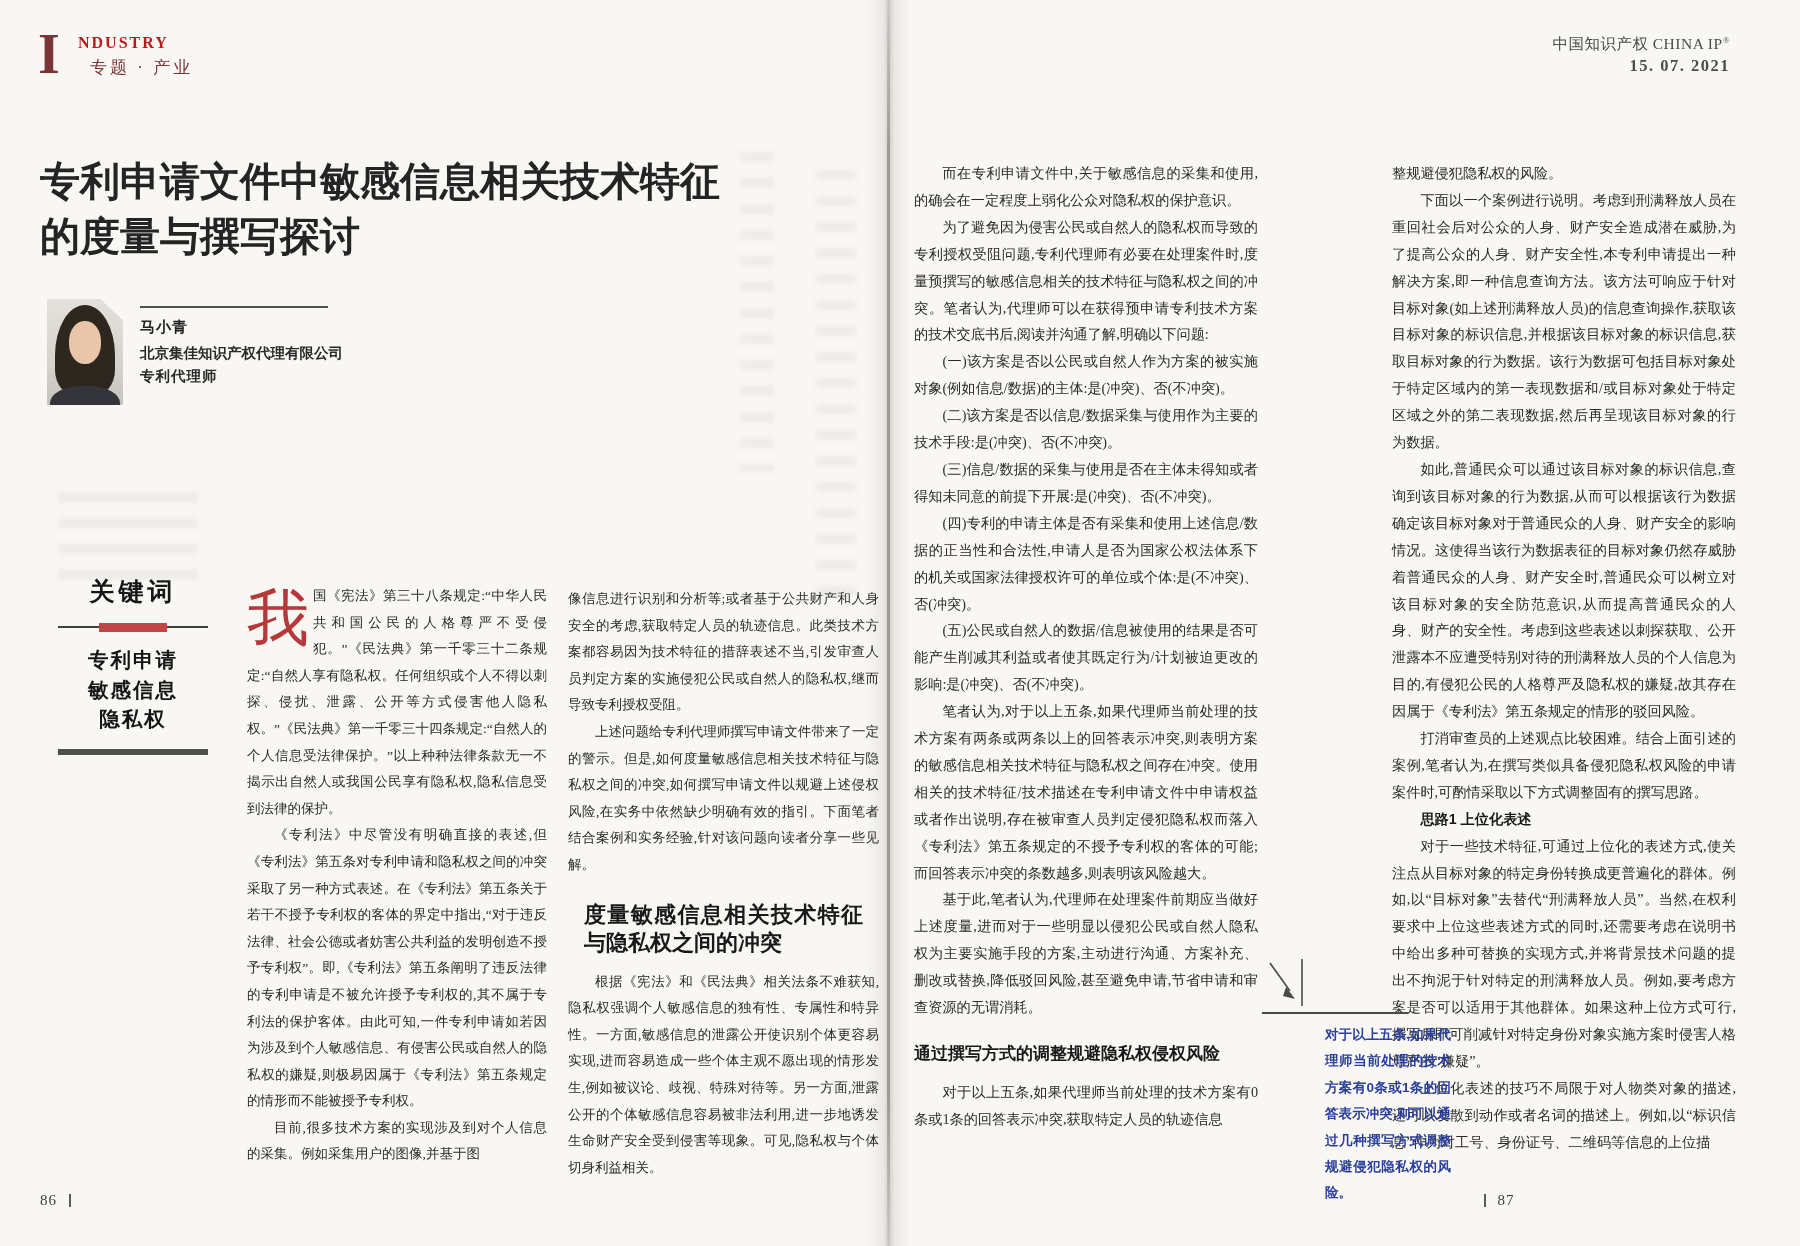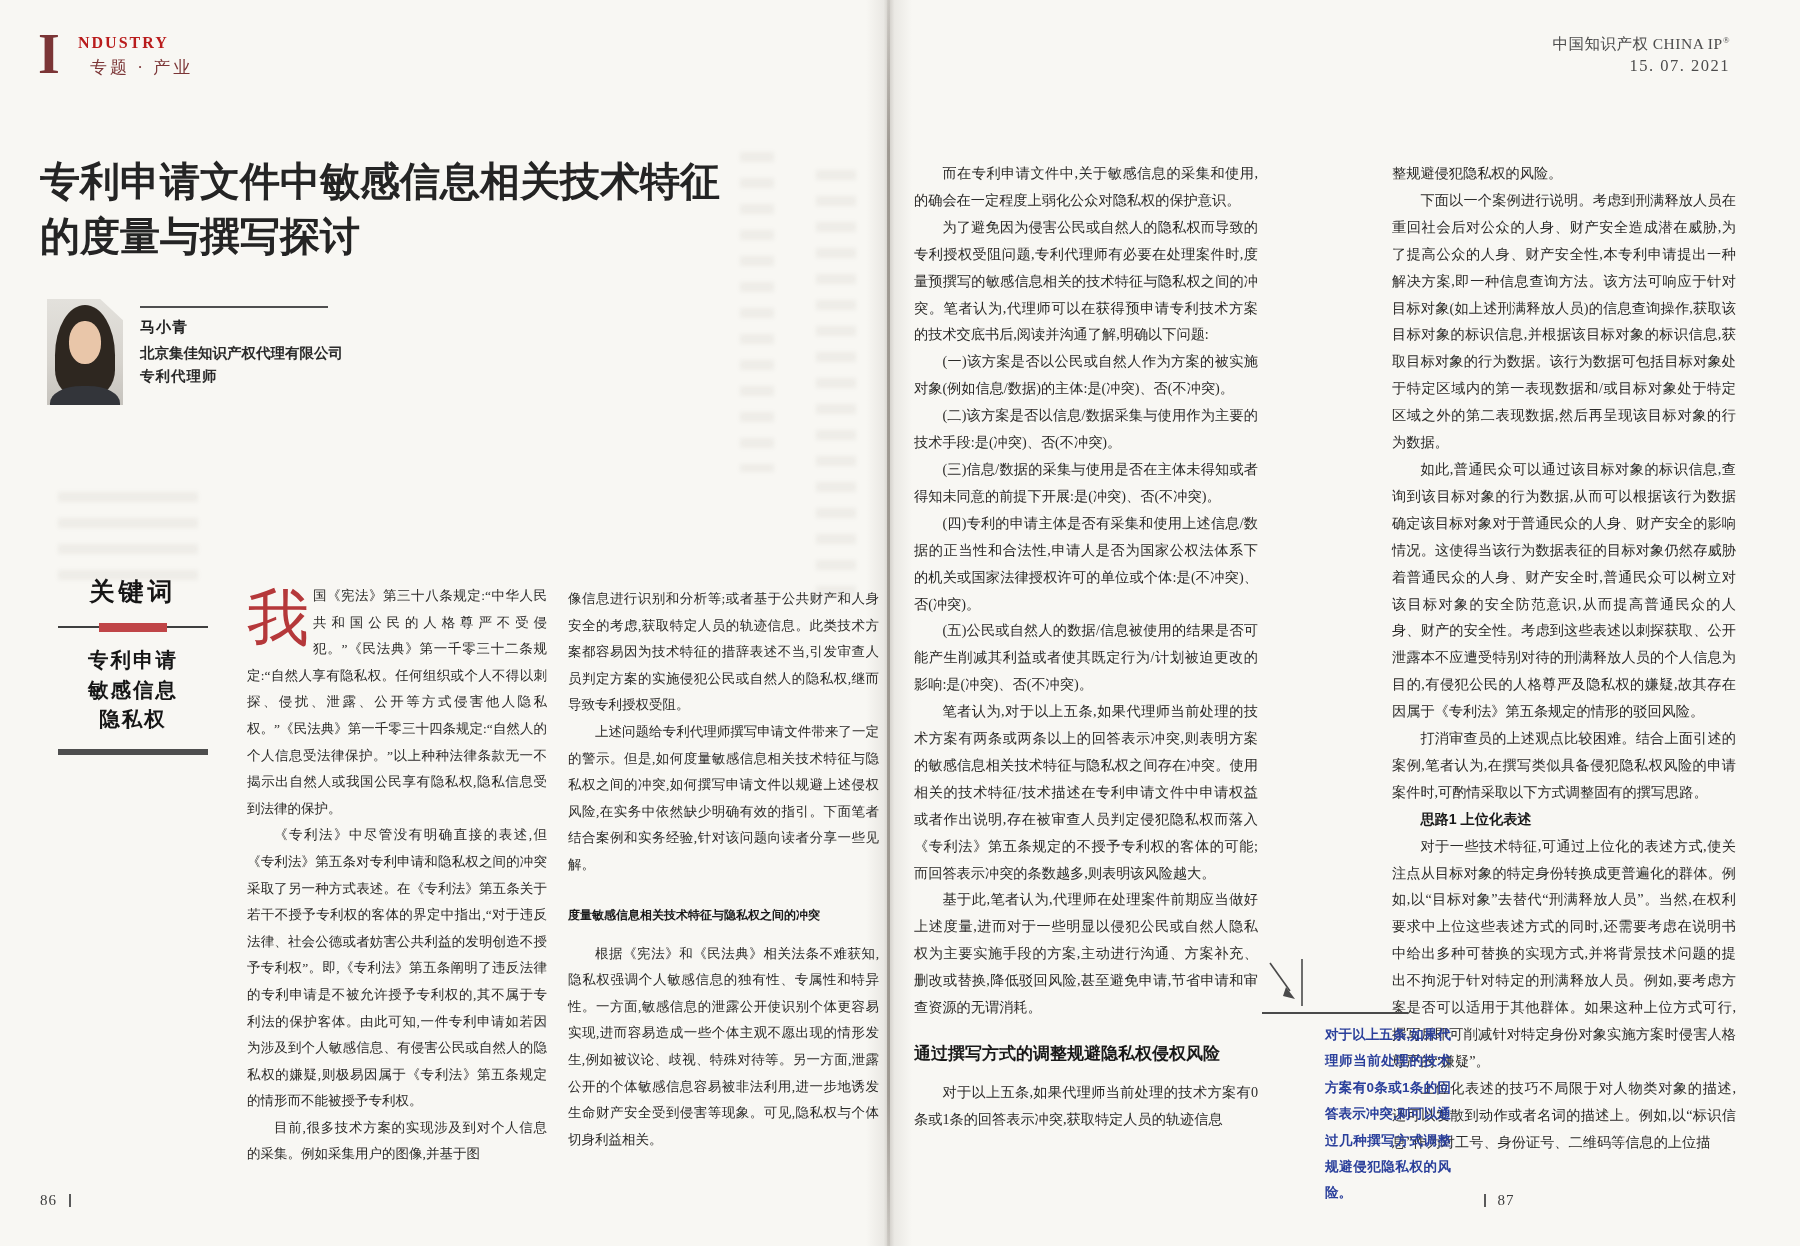--- a/index.html
+++ b/index.html
@@ -6,21 +6,21 @@
   #canvas{position:relative;width:1800px;height:1246px;background:#f8f7f3;overflow:hidden;
           font-family:"Liberation Serif","DejaVu Serif",serif;color:#2b2a28;}
   
   .mag-I{position:absolute;left:38px;top:24px;font-size:56px;line-height:60px;font-weight:700;
          color:#7b3536;font-family:"Liberation Serif",serif;}
   .mag-rest{position:absolute;left:78px;top:34px;font-size:16px;letter-spacing:2px;font-weight:700;
             color:#b91c1c;font-family:"Liberation Serif",serif;}
   .mag-cn{position:absolute;left:78px;top:56px;font-size:17px;letter-spacing:3px;color:#7b3536;margin-left:12px;}
   .brand{position:absolute;right:70px;top:34px;text-align:right;font-size:15.5px;color:#4c4c4c;letter-spacing:.5px;}
   .brand sup{font-size:9px;}
-  .issue-date{position:absolute;right:70px;top:56px;text-align:right;font-size:16.5px;color:#4c4c4c;letter-spacing:1.5px;}
+  .issue-date{position:absolute;right:70px;top:56px;text-align:right;font-size:16.5px;color:#4c4c4c;letter-spacing:1.5px;font-weight:bold;}
   
   .title{position:absolute;left:40px;top:142px;width:760px;font-family:"Liberation Sans",sans-serif;
          font-weight:900;font-size:40px;line-height:55px;color:#242424;letter-spacing:0;margin-top:12px;}
   .photo{position:absolute;left:47px;top:299px;width:76px;height:106px;
          clip-path:polygon(0 0,70% 0,100% 20%,100% 100%,0 100%);
          background:linear-gradient(180deg,#e3e1dc 0%,#d6d3cd 60%,#c6c3bd 100%);}
   .photo .hair{position:absolute;top:6%;left:10%;right:10%;height:86%;background:#2e2720;
                border-radius:50% 50% 38% 38%/56% 56% 30% 30%;}
   .photo .face{position:absolute;top:21%;left:29%;width:42%;height:40%;background:#e9c6a9;border-radius:48%;}
   .photo .shirt{position:absolute;bottom:0;left:4%;right:4%;height:18%;background:#33353a;
@@ -45,21 +45,21 @@
   .col{position:absolute;text-align:justify;text-justify:inter-character;}
   .colL{font-size:13.5px;line-height:26.6px;}
   .colR{font-size:14.2px;line-height:26.9px;}
   #col1{left:247px;top:583px;width:300px;}
   #col2{left:568px;top:586px;width:311px;}
   #colA{left:914px;top:160px;width:344px;}
   #colB{left:1392px;top:160px;width:344px;}
   .col p{margin:0;}
   .ind{text-indent:2em;}
   .h2{font-family:"Liberation Sans",sans-serif;font-weight:700;color:#191919;text-indent:0;}
-  #col2 .h2{font-size:12px;line-height:28px;margin:22px 0 12px;}
+  #col2 .h2{font-size:22px;line-height:28px;margin:22px 16px 12px;}
   #colA .h2{font-size:17px;line-height:26px;margin:20px 0 12px;}
   .sub-h{font-family:"Liberation Sans",sans-serif;font-weight:700;color:#191919;}
   .dropcap{float:left;font-size:62px;line-height:70px;height:78px;width:66px;color:#b5383a;
            font-family:"DejaVu Serif",serif;}
   
   .note-arrow{position:absolute;left:1266px;top:958px;}
   .note-rule{position:absolute;left:1262px;top:1012px;width:146px;height:2px;background:#4a4a4a;}
   .margin-note{position:absolute;left:1325px;top:1022px;width:126px;font-size:13.5px;line-height:26.4px;
                font-weight:700;color:#2a3f9b;font-family:"Liberation Sans",sans-serif;text-align:justify;}
   

